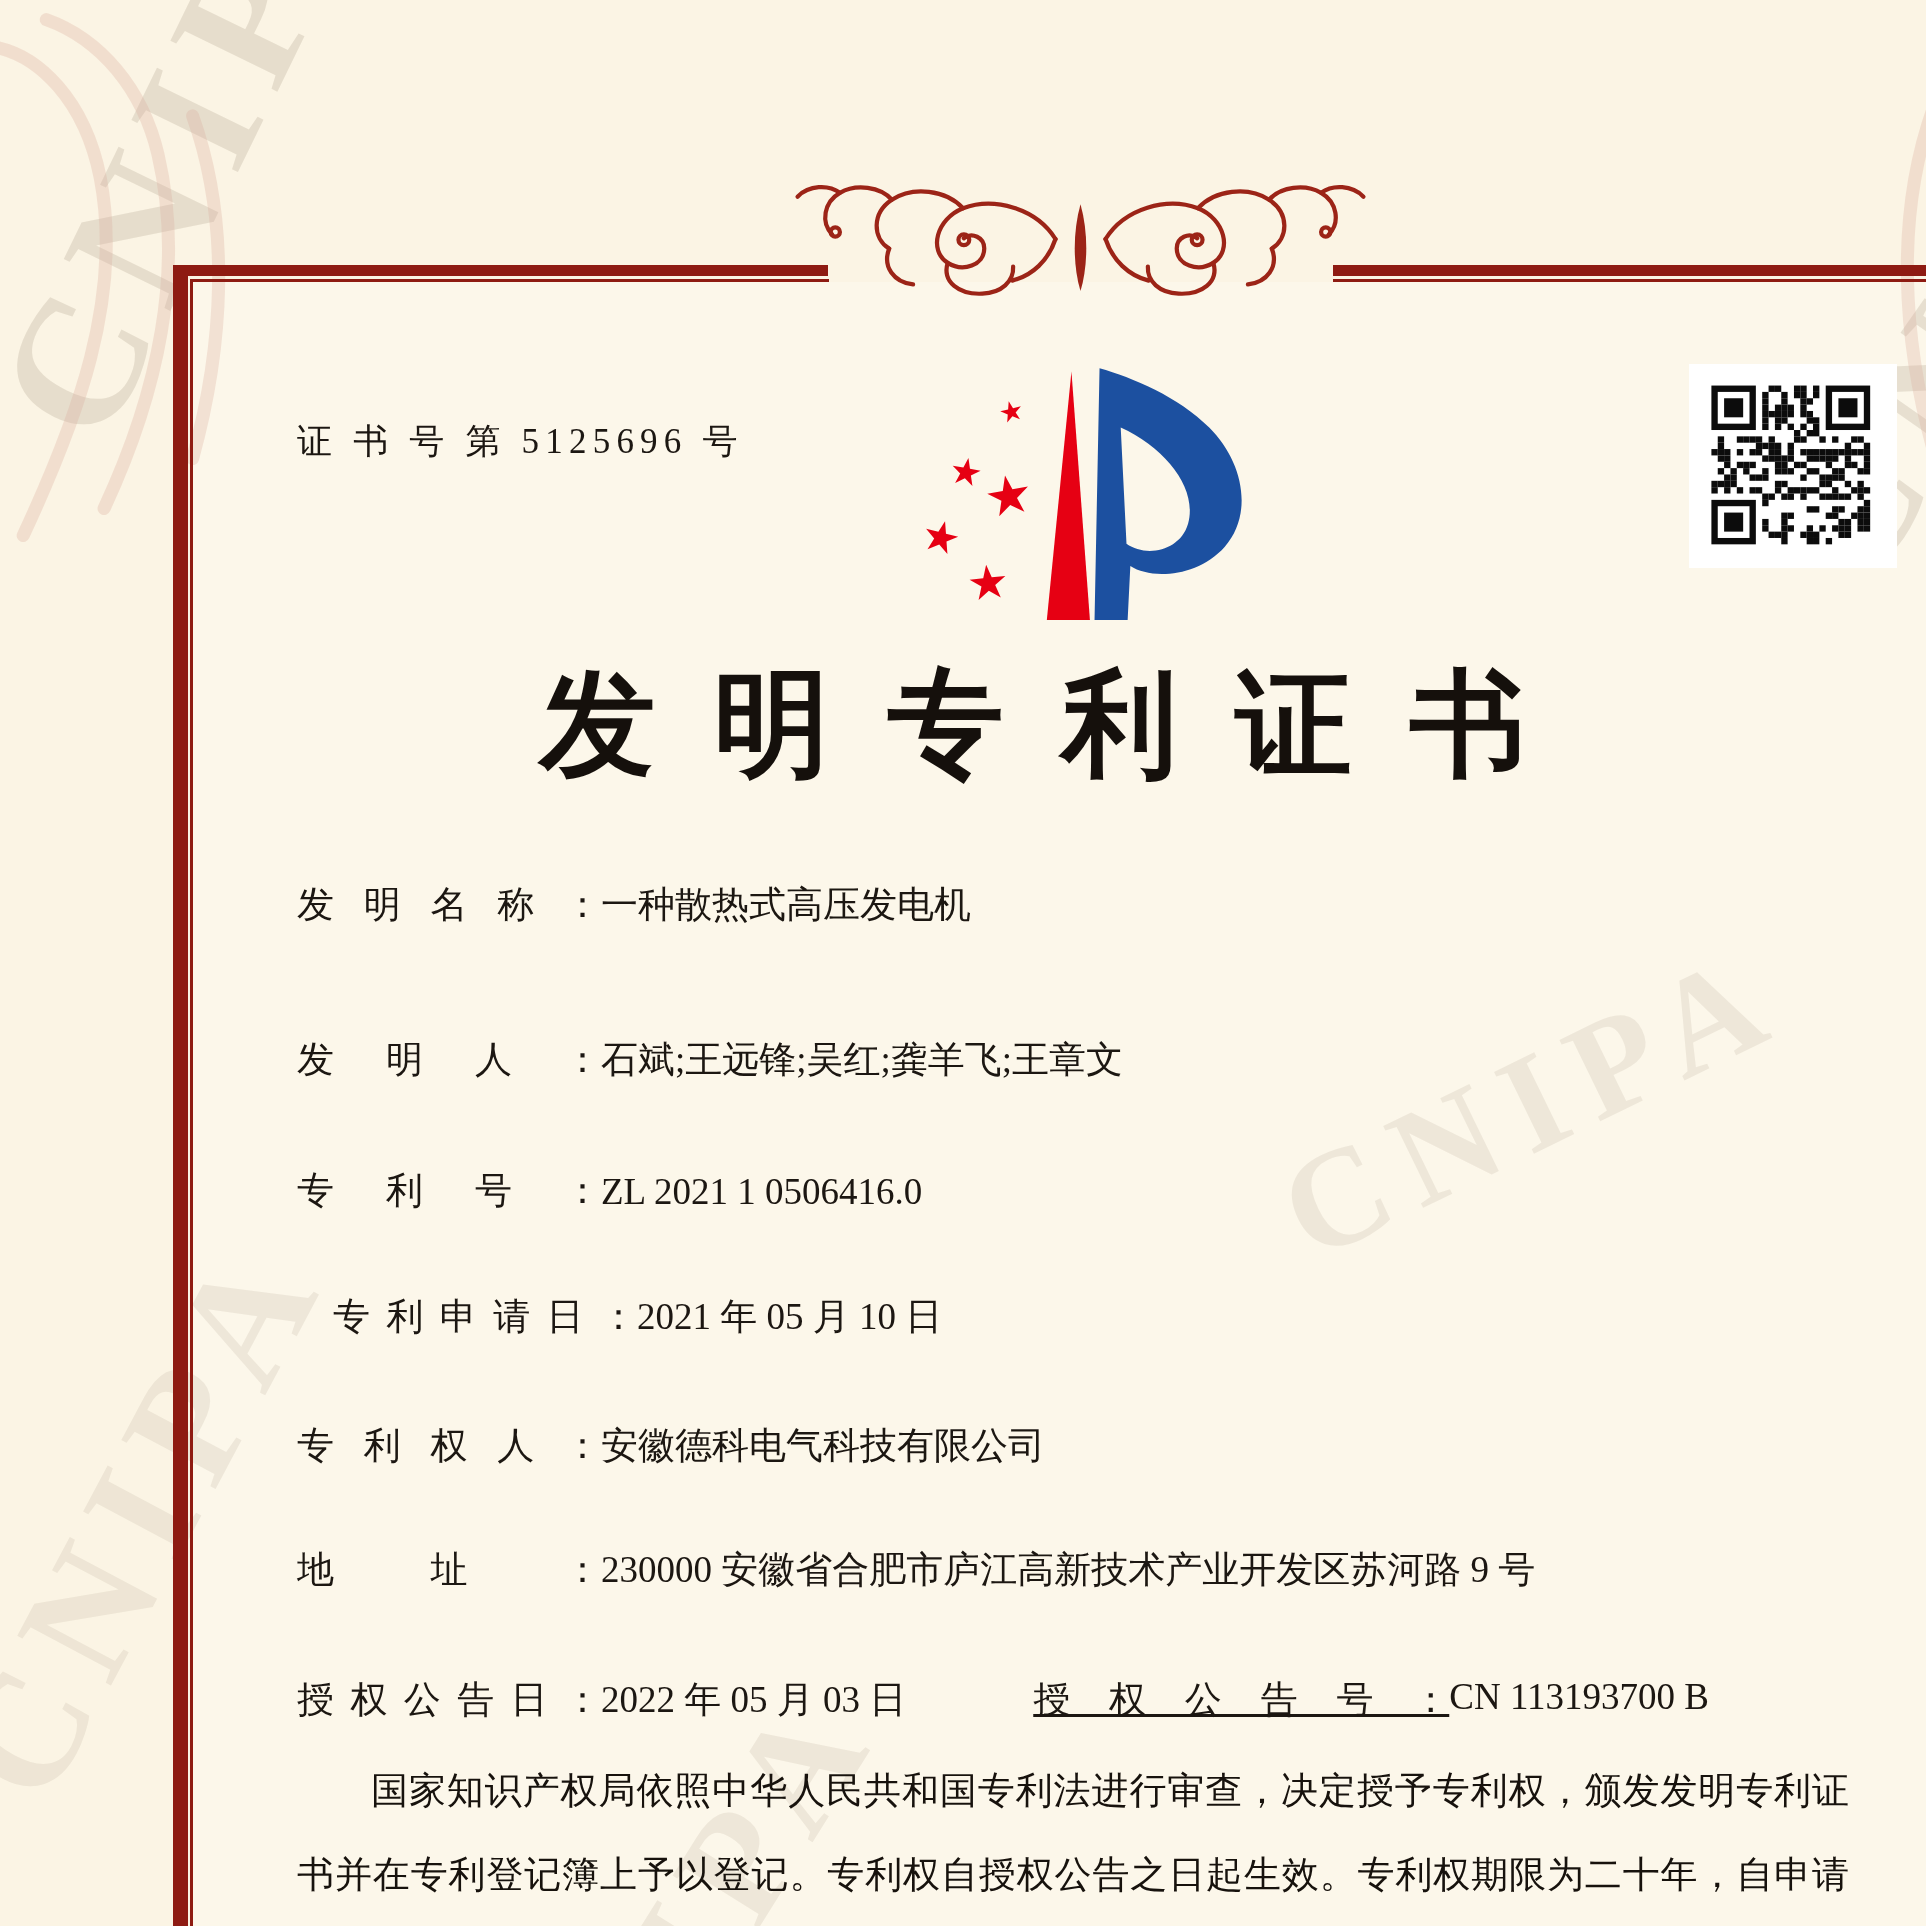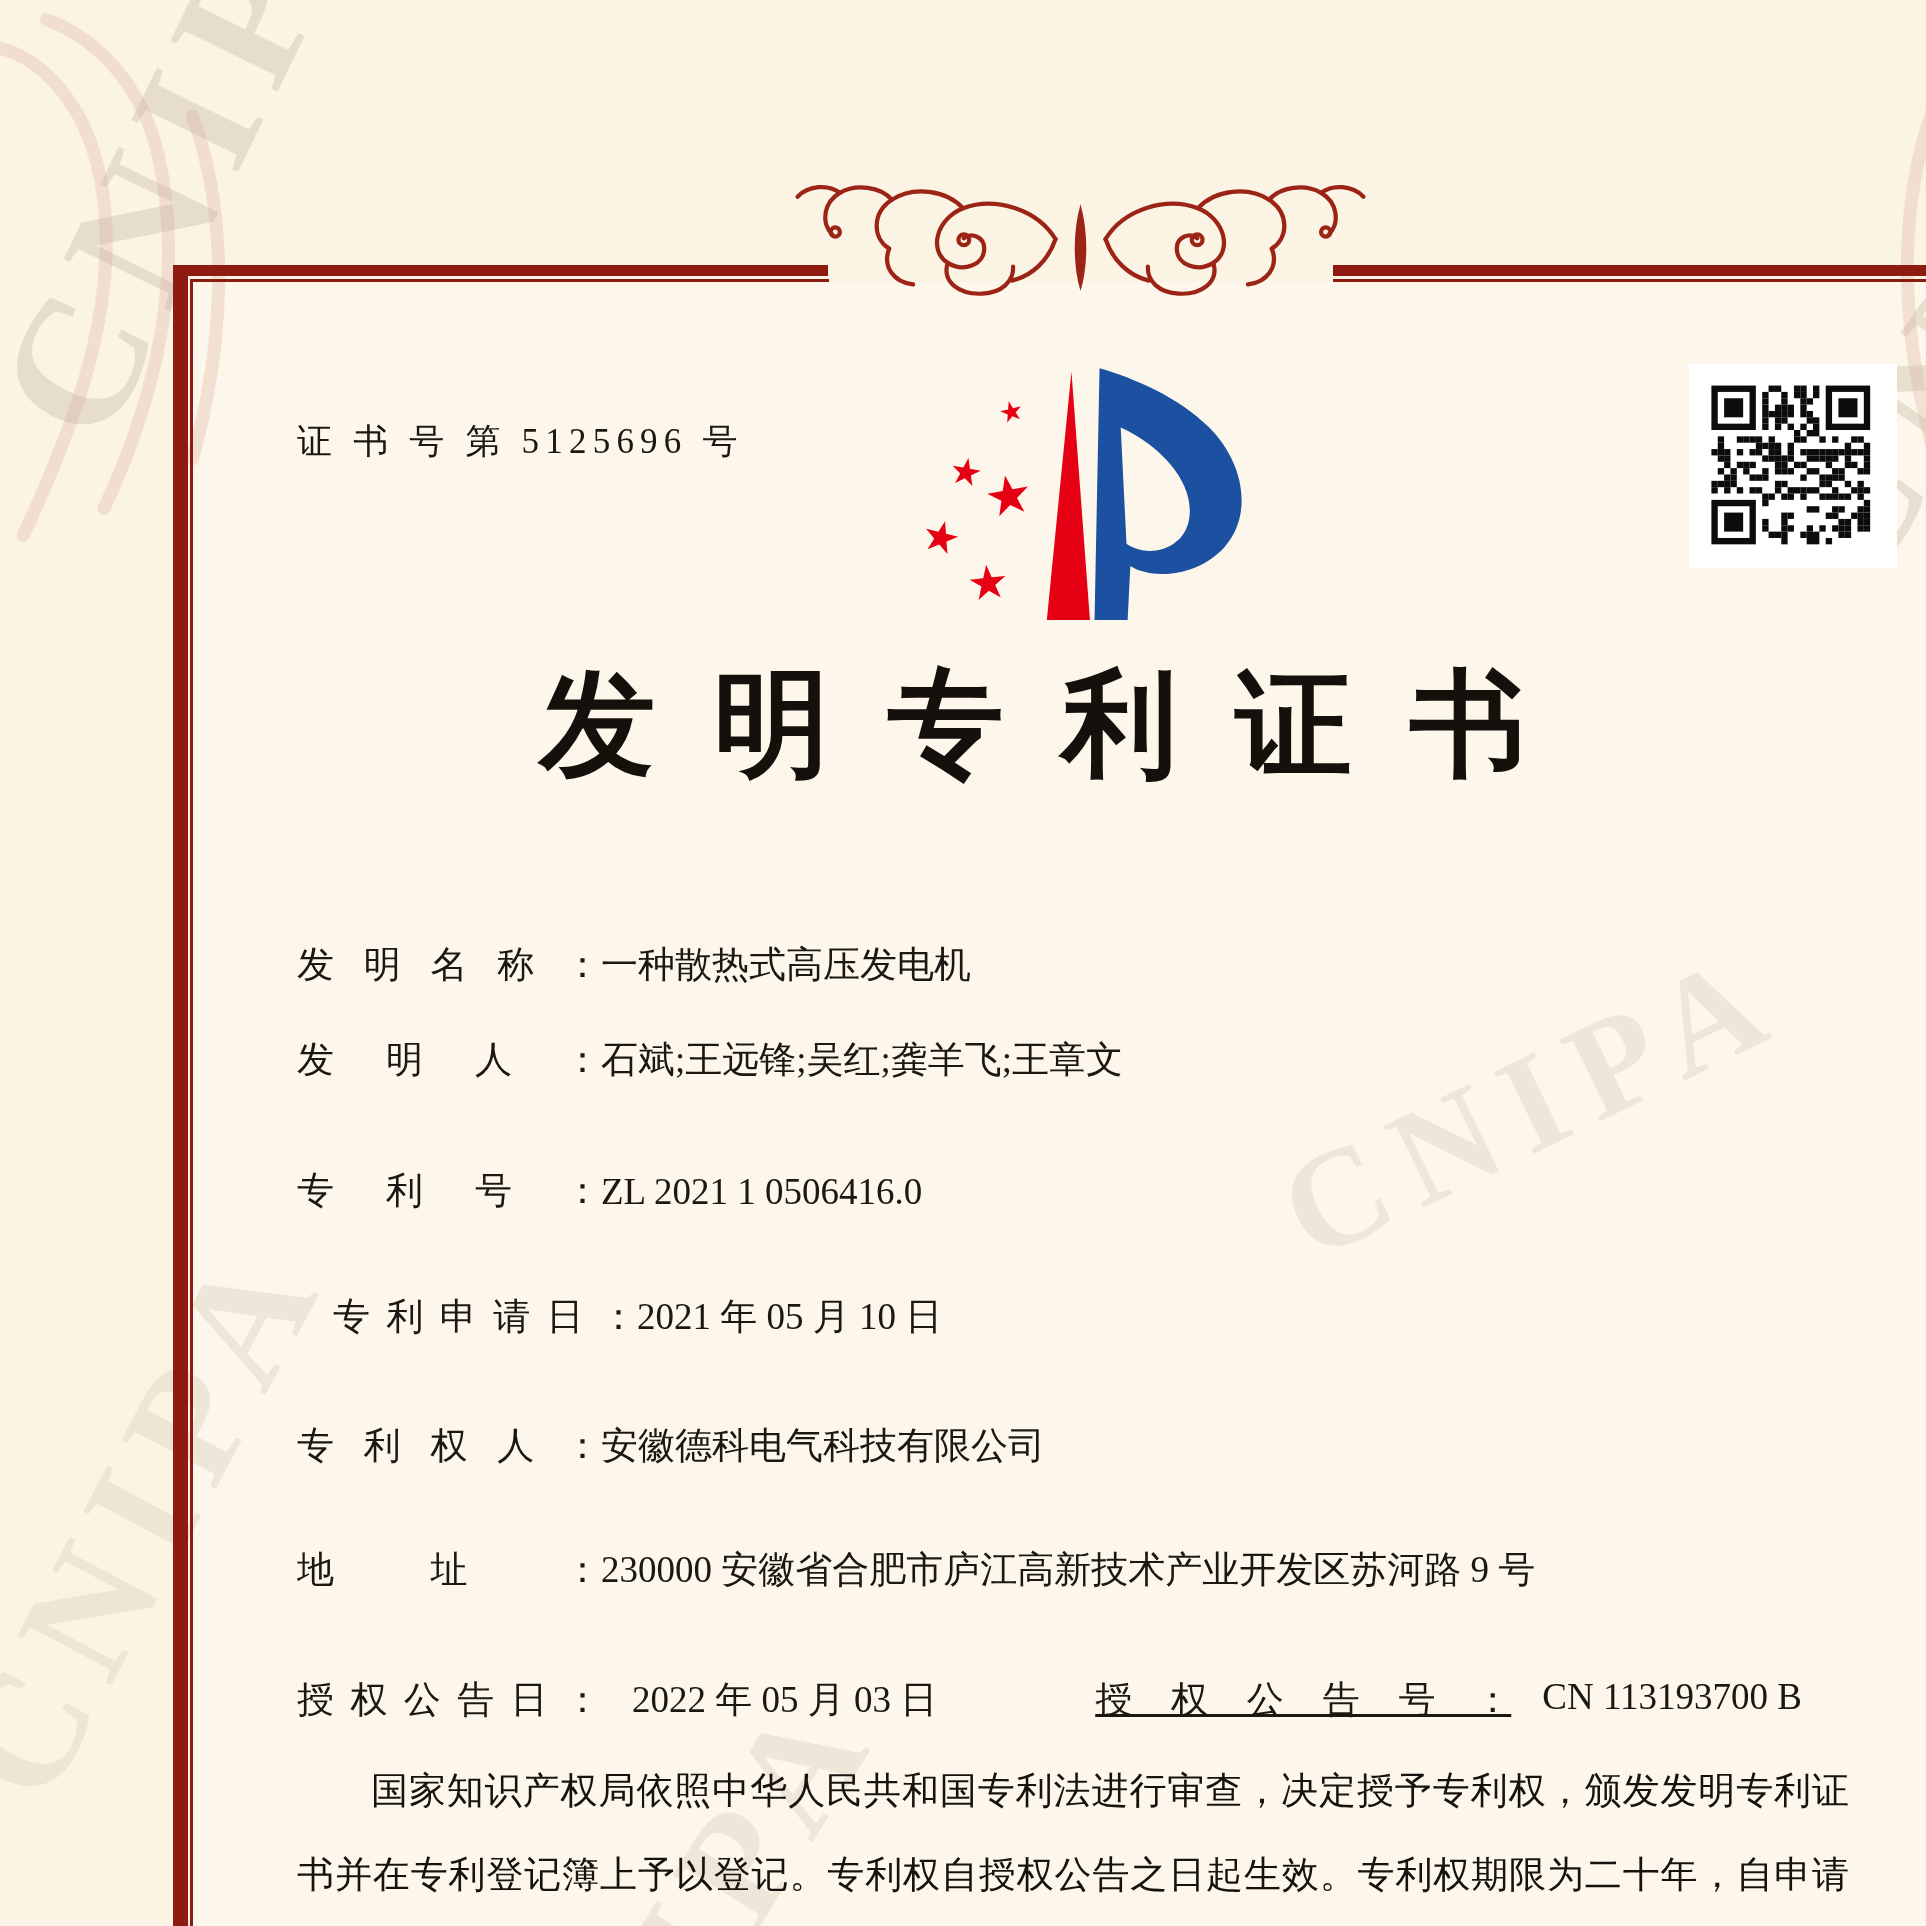--- a/index.html
+++ b/index.html
@@ -339,21 +339,21 @@
       <rect x="371.5" y="72.5" width="82.5" height="82.5" fill="#ffffff"></rect>
       <rect x="388" y="89" width="49.5" height="49.5" fill="#0c0c0c"></rect>
       <rect x="58" y="353" width="115.5" height="115.5" fill="#0c0c0c"></rect>
       <rect x="74.5" y="369.5" width="82.5" height="82.5" fill="#ffffff"></rect>
       <rect x="91" y="386" width="49.5" height="49.5" fill="#0c0c0c"></rect>
     </svg>
 </div>
 
 <div class="title">发明专利证书</div>
 
-<div class="row" style="top:940px;">
+<div class="row" style="top:880px;">
   <span class="lbl">发明名称：</span>
   <span class="val">一种散热式高压发电机</span>
 </div>
 <div class="row" style="top:1035px;">
   <span class="lbl">发明人：</span>
   <span class="val">石斌;王远锋;吴红;龚羊飞;王章文</span>
 </div>
 <div class="row" style="top:1166px;align-items:center;">
   <span class="lbl">专利号：</span>
   <span class="val">ZL 2021 1 0506416.0</span>
@@ -363,21 +363,21 @@
   <span class="val">2021 年 05 月 10 日</span>
 </div>
 <div class="row" style="top:1421px;">
   <span class="lbl">专利权人：</span>
   <span class="val">安徽德科电气科技有限公司</span>
 </div>
 <div class="row" style="top:1545px;">
   <span class="lbl">地址：</span>
   <span class="val">230000 安徽省合肥市庐江高新技术产业开发区苏河路 9 号</span>
 </div>
-<div class="row" style="top:1675px;gap:31px;">
+<div class="row" style="top:1675px;">
   <span class="lbl">授权公告日：</span>
   <span class="val">2022 年 05 月 03 日</span>
   <span class="lbl2">授权公告号：</span>
   <span class="val">CN 113193700 B</span>
 </div>
 
 <div class="paras">
   <p>国家知识产权局依照中华人民共和国专利法进行审查，决定授予专利权，颁发发明专利证书并在专利登记簿上予以登记。专利权自授权公告之日起生效。专利权期限为二十年，自申请日起算。</p>
 
 </div>

